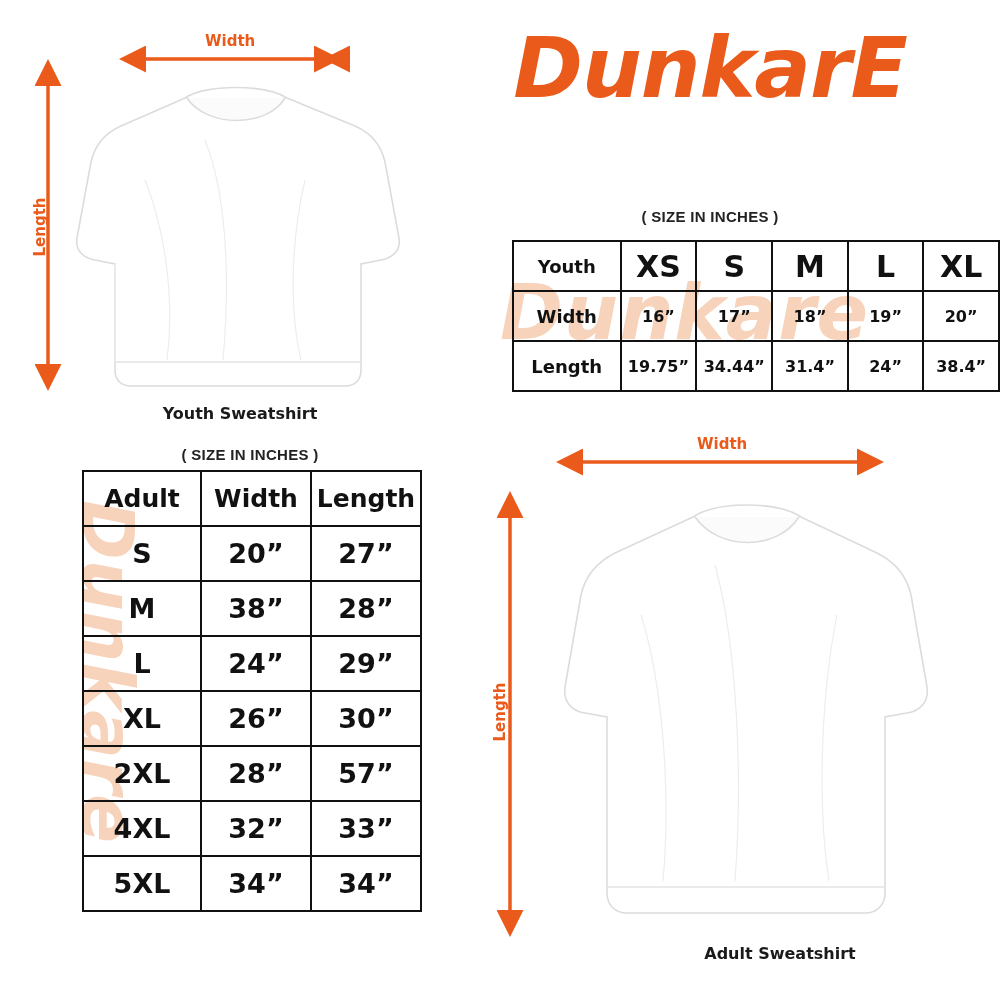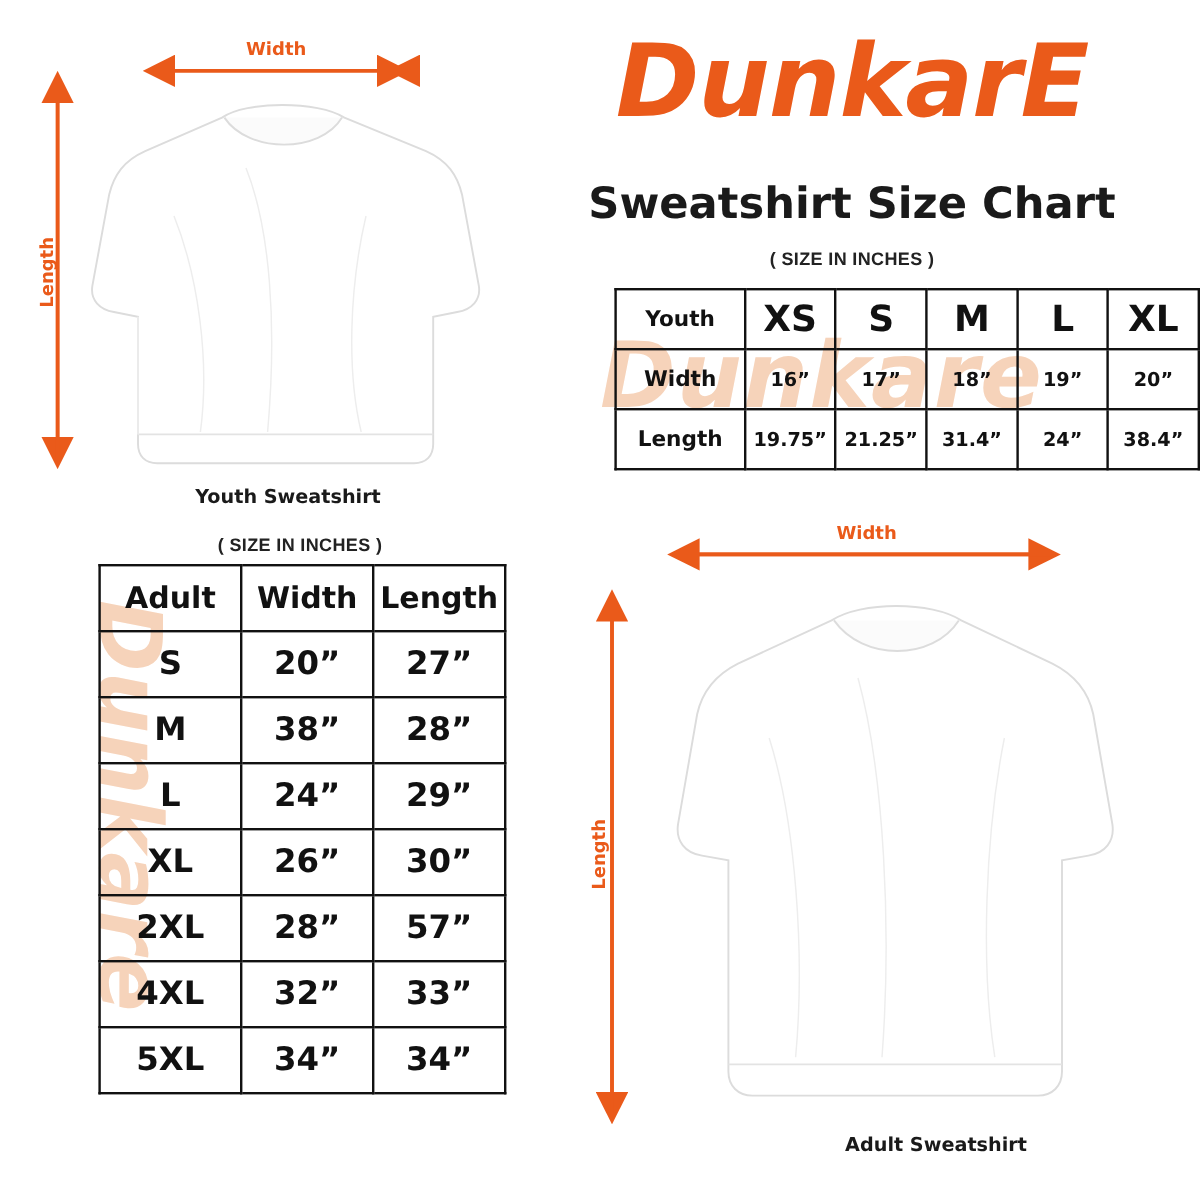--- a/index.html
+++ b/index.html
@@ -190,21 +190,20 @@
 </style>
 </head>
 <body>
 
 <div class="page">
 
   <div class="wm wm-top">Dunkare</div>
   <div class="wm wm-left">Dunkare</div>
 
   <div class="brand">DunkarE</div>
-  <div class="chart-title">Sweatshirt Size Chart</div>
   <div class="units-youth">( SIZE IN INCHES )</div>
   <div class="units-adult">( SIZE IN INCHES )</div>
 
   <svg class="shirt" style="left:55px; top:70px;" width="360" height="330" viewBox="0 0 360 330">
     <g fill="#ffffff" stroke="#dcdcdc" stroke-width="1.6">
       <path d="M130 28 C150 14, 210 14, 232 28 L300 56 C318 64, 326 76, 330 92
                L344 168 C346 180, 338 188, 326 190 L306 194 L306 300
                C306 310, 300 316, 290 316 L76 316 C66 316, 60 310, 60 300
                L60 194 L40 190 C28 188, 20 180, 22 168 L36 92
                C40 76, 48 64, 66 56 Z"></path>
@@ -281,21 +280,21 @@
       <td class="lbl">Width</td>
       <td class="val">16”</td>
       <td class="val">17”</td>
       <td class="val">18”</td>
       <td class="val">19”</td>
       <td class="val">20”</td>
     </tr>
     <tr class="data">
       <td class="lbl">Length</td>
       <td class="val">19.75”</td>
-      <td class="val">21.25”</td>
+      <td class="val">34.44”</td>
       <td class="val">31.4”</td>
       <td class="val">24”</td>
       <td class="val">38.4”</td>
     </tr>
   </tbody>
     </table>
 
   <table id="adult-table">
     <tbody>
         <tr class="head">

